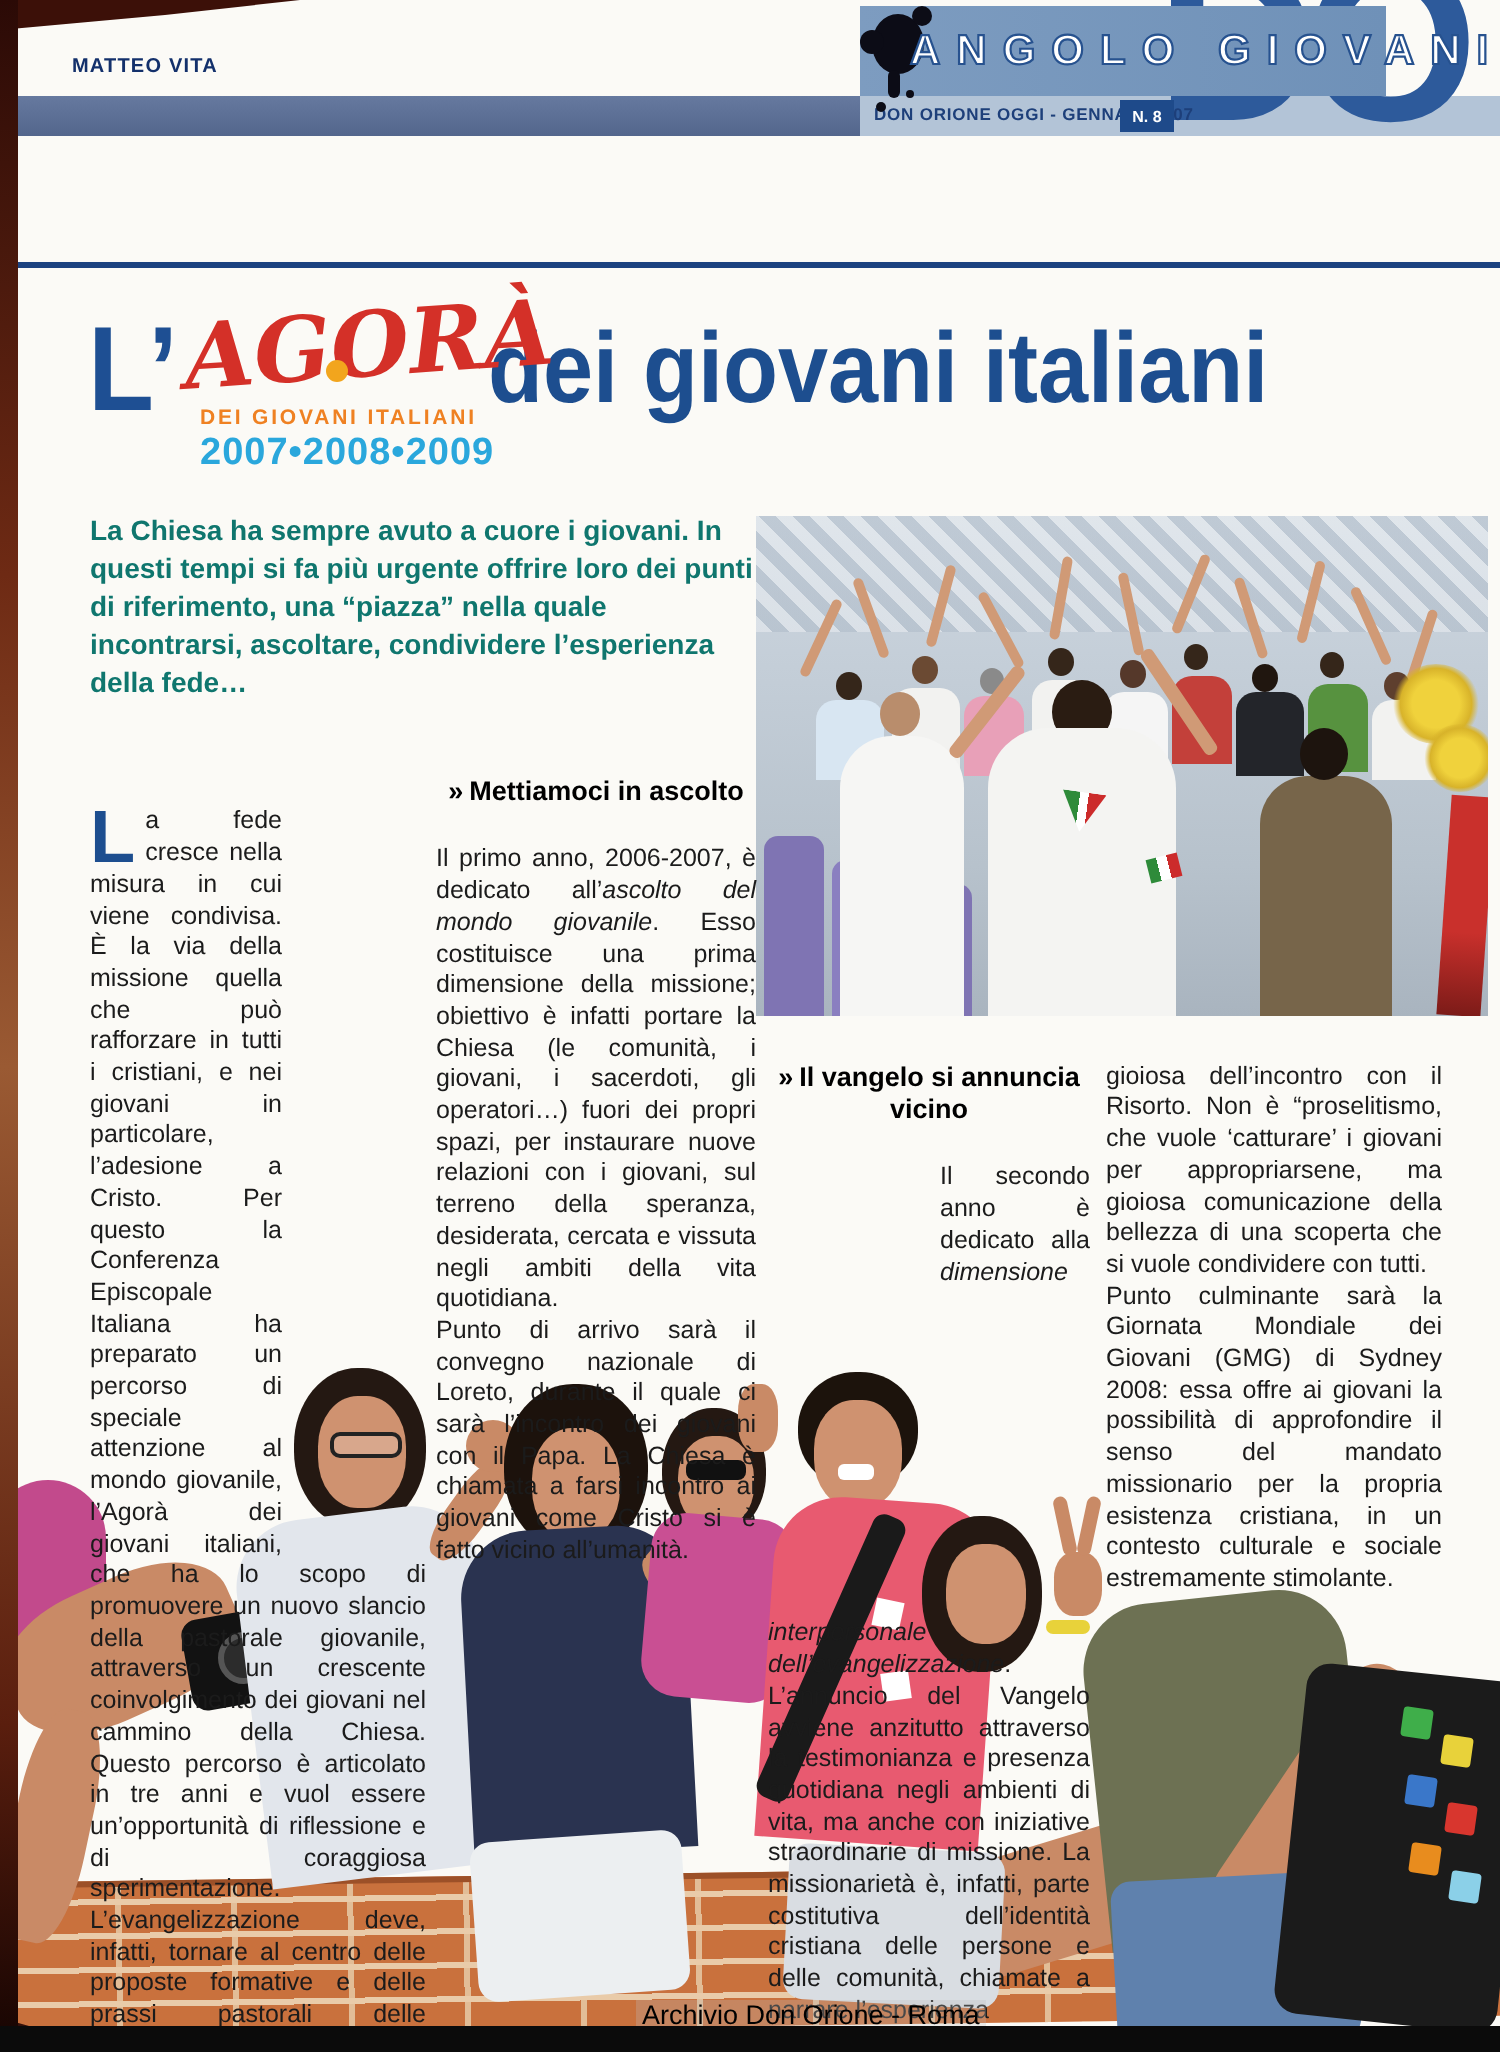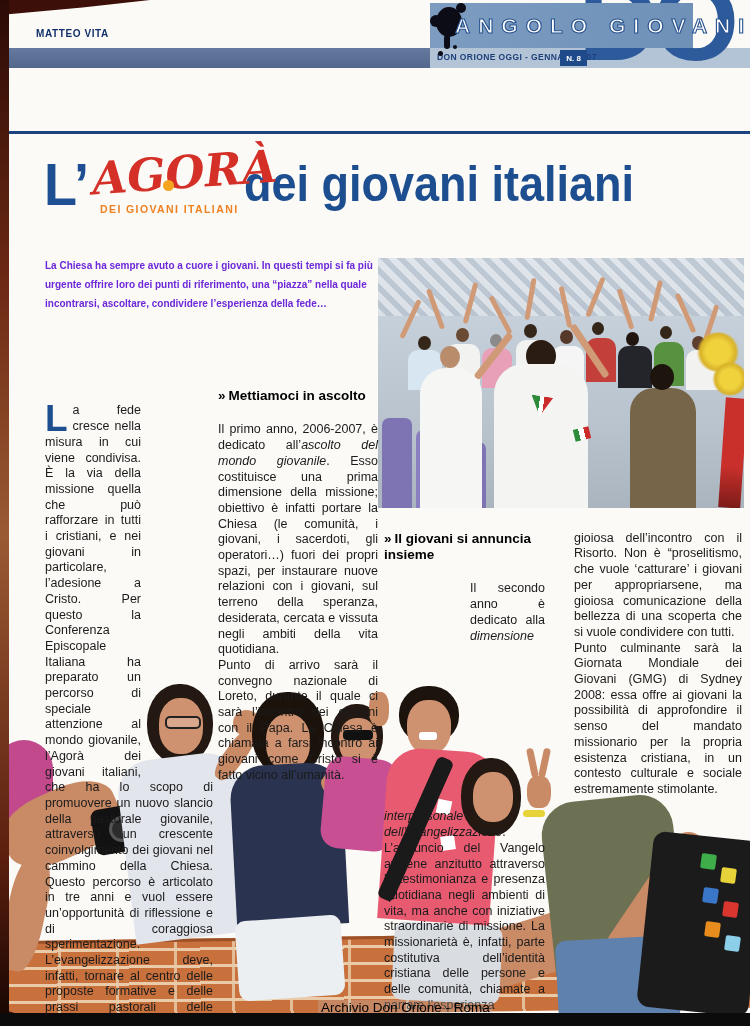--- a/index.html
+++ b/index.html
@@ -51,31 +51,31 @@
   .agora-dot{position:absolute;left:163px;top:180px;width:11px;height:11px;border-radius:50%;
     background:#f2a51d;z-index:5;}
   .logo-sub{position:absolute;left:100px;top:203px;z-index:4;font-size:10.5px;font-weight:bold;
     color:#ef8122;letter-spacing:1.4px;white-space:nowrap;}
   .logo-years{position:absolute;left:100px;top:216px;z-index:4;font-size:19px;font-weight:bold;
     color:#2aa7dc;letter-spacing:.5px;white-space:nowrap;}
   .title-rest{position:absolute;left:244px;top:155px;z-index:3;font-size:50px;font-weight:bold;
     color:#1d4e8f;white-space:nowrap;}
 
   
-  .intro{position:absolute;left:45px;top:256px;width:337px;z-index:3;font-size:10px;line-height:19px;
-    font-weight:bold;color:#6d28d9;}
+  .intro{position:absolute;left:45px;top:256px;width:337px;z-index:3;font-size:14px;line-height:19px;
+    font-weight:bold;color:#0f766e;}
 
   
   .col{position:absolute;z-index:3;font-size:12.5px;line-height:15.7px;color:#1b1b1b;
     text-align:justify;white-space:pre-line;hyphens:auto;}
   .col1{left:45px;top:372px;width:168px;}
   .col2{left:218px;top:372px;width:160px;}
   .col3{left:384px;top:515px;width:161px;}
-  .col4{left:574px;top:515px;width:168px;}
-  .col-head{font-weight:bold;font-size:13.5px;line-height:16px;color:#000;text-align:left;
+  .col4{left:553px;top:515px;width:168px;}
+  .col-head{font-weight:bold;font-size:13.5px;line-height:16px;color:#000;text-align:center;
     margin-bottom:3px;white-space:normal;}
   .bullet{font-weight:bold;color:#000;margin-right:3px;}
   .dropcap{float:left;font-size:37px;line-height:29px;font-weight:bold;color:#1d4e8f;padding:1px 5px 0 0;}
   .it{font-style:italic;}
   .blocker-r{float:right;width:66px;height:78px;margin:310px 0 0 6px;}
   .blocker-l{float:left;width:80px;height:46px;margin:182px 6px 0 0;}
 
   
   .photo-top{position:absolute;left:378px;top:258px;width:366px;height:250px;z-index:2;overflow:hidden;
     background:linear-gradient(180deg,#cfd8e1 0%,#c4ced8 30%,#b7c2cc 70%,#a9b4bf 100%);}
@@ -136,20 +136,21 @@
   <div class="n1box">N. 8</div>
 
   <div class="kicker-line"></div>
 
   <div class="title-lp">
     <span class="cond2">L’</span>
   </div>
   <div class="agora">AGORÀ</div>
   <div class="agora-dot"></div>
   <div class="logo-sub">DEI GIOVANI ITALIANI</div>
+  <div class="logo-years">2007•2008•2009</div>
   <div class="title-rest">
     <span class="cond2">dei giovani italiani</span>
   </div>
 
   <div class="intro">La Chiesa ha sempre avuto a cuore i giovani. In questi tempi si fa più urgente offrire loro dei punti di riferimento, una “piazza” nella quale incontrarsi, ascoltare, condividere l’esperienza della fede…</div>
 
   <div class="photo-top">
     <div class="arm" style="left:30px;top:40px;transform:rotate(25deg);"></div>
     <div class="arm" style="left:55px;top:30px;transform:rotate(-20deg);"></div>
     <div class="arm" style="left:90px;top:24px;transform:rotate(15deg);"></div>
@@ -206,21 +207,21 @@
   <div class="col col2">
     <div class="col-head">
       <span class="bullet">»</span><span>Mettiamoci in ascolto</span>
     </div>
     <div><span>Il primo anno, 2006-2007, è dedicato all’</span><span class="it">ascolto del mondo giovanile</span><span>. Esso costituisce una prima dimensione della missione; obiettivo è infatti portare la Chiesa (le comunità, i giovani, i sacerdoti, gli operatori…) fuori dei propri spazi, per instaurare nuove relazioni con i giovani, sul terreno della speranza, desiderata, cercata e vissuta negli ambiti della vita quotidiana.
 Punto di arrivo sarà il convegno nazionale di Loreto, durante il quale ci sarà l’incontro dei giovani con il Papa. La Chiesa è chiamata a farsi incontro ai giovani come Cristo si è fatto vicino all’umanità.</span></div>
   </div>
 
   <div class="col col3">
     <div class="col-head">
-      <span class="bullet">»</span><span>Il giovani si annuncia insieme</span>
+      <span class="bullet">»</span><span>Il vangelo si annuncia vicino</span>
     </div>
     <div><span class="blocker-l"></span><span><span>Il secondo anno è dedicato alla </span><span class="it">dimensione interpersonale dell’evangelizzazione</span><span>. L’annuncio del Vangelo avviene anzitutto attraverso la testimonianza e presenza quotidiana negli ambienti di vita, ma anche con iniziative straordinarie di missione. La missionarietà è, infatti, parte costitutiva dell’identità cristiana delle persone e delle comunità, chiamate a narrare l’esperienza</span></span></div>
   </div>
 
   <div class="col col4">
     <div>gioiosa dell’incontro con il Risorto. Non è “proselitismo, che vuole ‘catturare’ i giovani per appropriarsene, ma gioiosa comunicazione della bellezza di una scoperta che si vuole condividere con tutti.
 Punto culminante sarà la Giornata Mondiale dei Giovani (GMG) di Sydney 2008: essa offre ai giovani la possibilità di approfondire il senso del mandato missionario per la propria esistenza cristiana, in un contesto culturale e sociale estremamente stimolante.</div>
   </div>
 
   <div class="photo-bottom">

